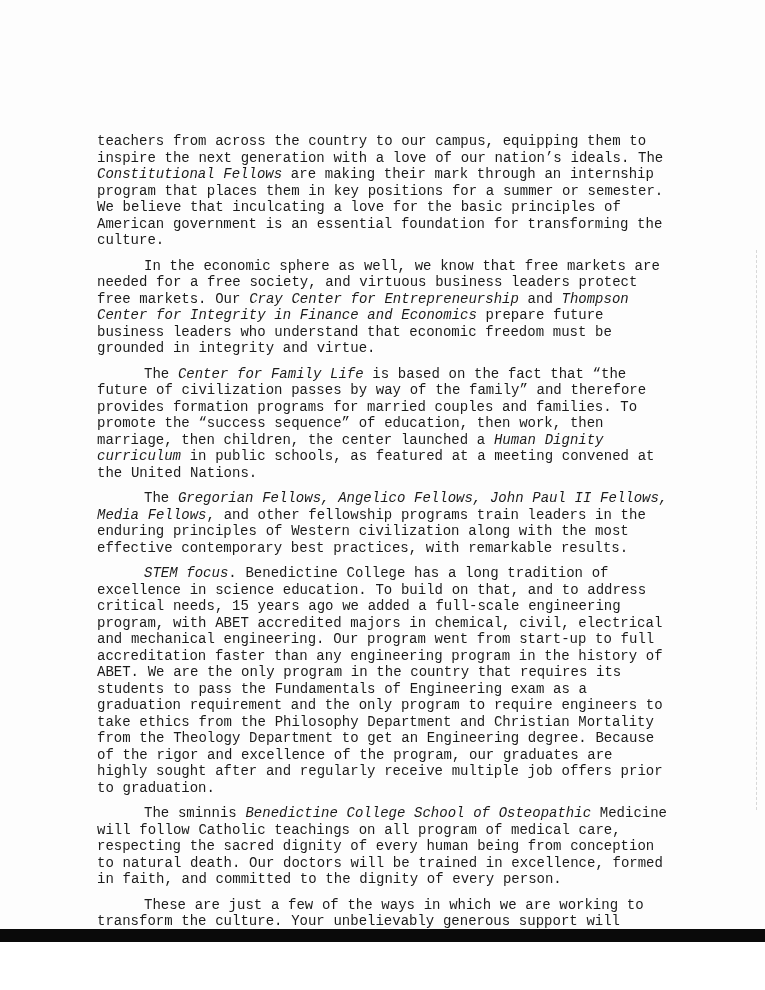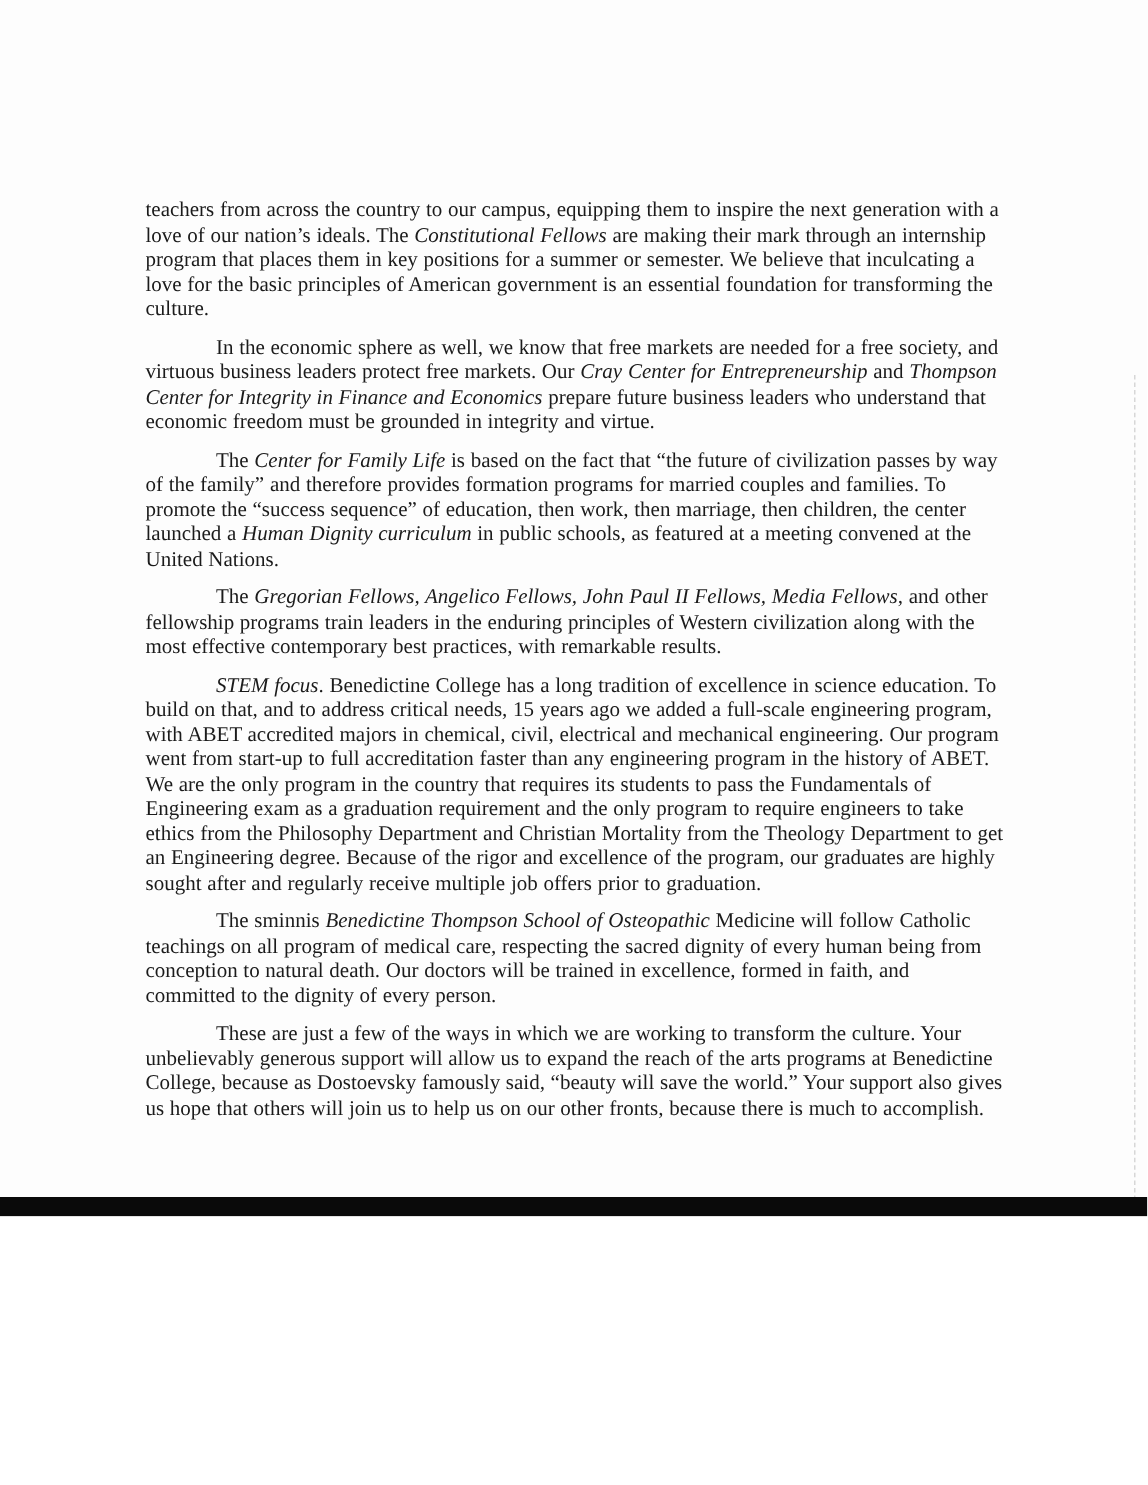--- a/index.html
+++ b/index.html
@@ -3,23 +3,23 @@
 <meta charset="utf-8">
 <style>
   html, body {
     margin: 0;
     padding: 0;
     background: #ffffff;
   }
   .page {
     position: relative;
     width: 765px;
-    height: 811px;
+    height: 942px;
     background: #fdfdfd;
-    font-family: Liberation Serif, serif;
+    font-family: Liberation Mono, monospace;
     color: #1b1b1b;
     overflow: hidden;
   }
   .letter-body {
     position: absolute;
     top: 133px;
     left: 97px;
     width: 572px;
     font-size: 14px;
     line-height: 16.5px;
@@ -84,21 +84,21 @@
 <body>
 
 <div class="page">
 
   <div class="letter-body" id="letter-body">
       <p class="para"><span>teachers from across the country to our campus, equipping them to inspire the next generation with a love of our nation’s ideals. The </span><span class="it">Constitutional Fellows</span><span> are making their mark through an internship program that places them in key positions for a summer or semester.  We believe that inculcating a love for the basic principles of American government is an essential foundation for transforming the culture.</span></p>
       <p class="para indent"><span>In the economic sphere as well, we know that free markets are needed for a free society, and virtuous business leaders protect free markets.  Our </span><span class="it">Cray Center for Entrepreneurship</span><span> and </span><span class="it">Thompson Center for Integrity in Finance and Economics</span><span> prepare future business leaders who understand that economic freedom must be grounded in integrity and virtue.</span></p>
       <p class="para indent"><span>The </span><span class="it">Center for Family Life</span><span> is based on the fact that “the future of civilization passes by way of the family” and therefore provides formation programs for married couples and families. To promote the “success sequence” of education, then work, then marriage, then children, the center launched a </span><span class="it">Human Dignity curriculum</span><span> in public schools, as featured at a meeting convened at the United Nations.</span></p>
       <p class="para indent"><span>The </span><span class="it">Gregorian Fellows, Angelico Fellows, John Paul II Fellows, Media Fellows</span><span>, and other fellowship programs train leaders in the enduring principles of Western civilization along with the most effective contemporary best practices, with remarkable results.</span></p>
       <p class="para indent"><span class="it">STEM focus</span><span>. Benedictine College has a long tradition of excellence in science education. To build on that, and to address critical needs, 15 years ago we added a full-scale engineering program, with ABET accredited majors in chemical, civil, electrical and mechanical engineering.  Our program went from start-up to full accreditation faster than any engineering program in the history of ABET.  We are the only program in the country that requires its students to pass the Fundamentals of Engineering exam as a graduation requirement and the only program to require engineers to take ethics from the Philosophy Department and Christian Mortality from the Theology Department to get an Engineering degree.  Because of the rigor and excellence of the program, our graduates are highly sought after and regularly receive multiple job offers prior to graduation.</span></p>
-      <p class="para indent"><span>The sminnis </span><span class="it">Benedictine Thompson School of Osteopathic</span><span> Medicine will follow Catholic teachings on all program of medical care, respecting the sacred dignity of every human being from conception to natural death. Our doctors will be trained in excellence, formed in faith, and committed to the dignity of every person.</span></p>
+      <p class="para indent"><span>The sminnis </span><span class="it">Benedictine College School of Osteopathic</span><span> Medicine will follow Catholic teachings on all program of medical care, respecting the sacred dignity of every human being from conception to natural death. Our doctors will be trained in excellence, formed in faith, and committed to the dignity of every person.</span></p>
       <p class="para indent"><span>These are just a few of the ways in which we are working to transform the culture. Your unbelievably generous support will allow us to expand the reach of the arts programs at Benedictine College, because as Dostoevsky famously said, “beauty will save the world.” Your support also gives us hope that others will join us to help us on our other fronts, because there is much to accomplish.</span></p>
     </div>
 
   <div class="footer">
     <span>1020 North Second Street</span><span class="sep">|</span><span>Atchison, Kansas 66002</span><span class="sep">|</span><span>913.360.7400</span><span class="sep">|</span><span>sminnis@benedictine.edu</span>
   </div>
 
   <div class="scan-specks"></div>
   <div class="scan-edge"></div>
   <div class="bottom-bar"></div>

